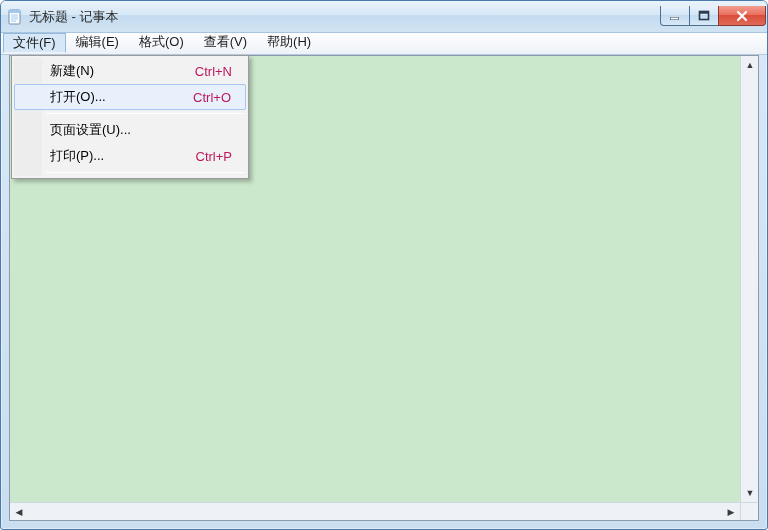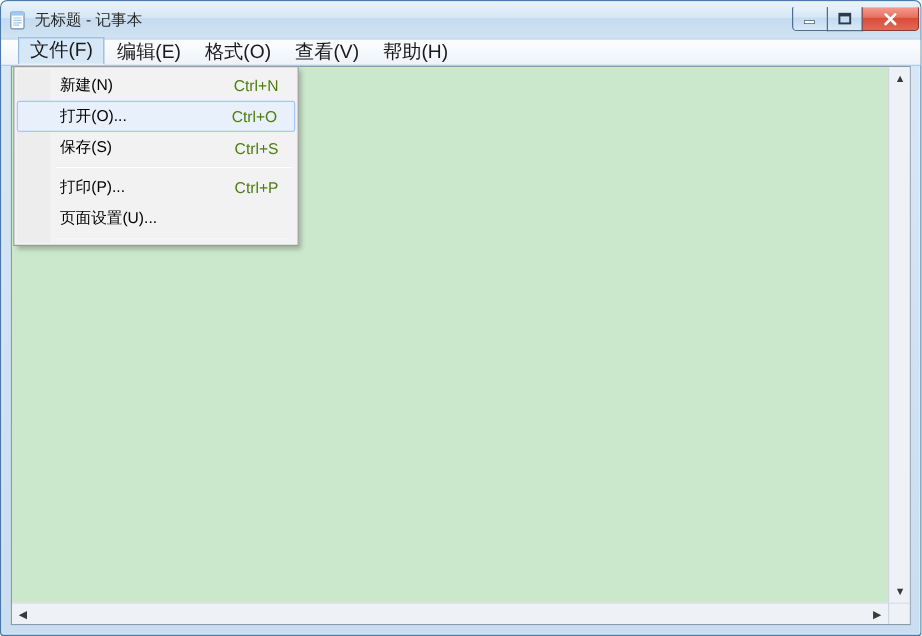--- a/index.html
+++ b/index.html
@@ -26,22 +26,22 @@
     .win-controls { display: flex; align-items: flex-start; margin-right: 1px; margin-top: -1px;}
     .win-btn { height: 20px; border: 1px solid #4f6f92; border-top: none; background: linear-gradient(to bottom,#e9f2fb 0%, #d4e6f6 45%, #c2daf0 46%, #d8e9f7 100%); display: flex; align-items: center; justify-content: center; cursor: default; margin-left: -1px;}
     .win-btn:first-child { border-bottom-left-radius: 4px;}
     .win-btn:last-child { border-bottom-right-radius: 4px;}
     .btn-min, .btn-max { width: 30px; }
     .btn-close-outer { width: 48px; background: linear-gradient(to bottom,#f19d91 0%, #e9705f 45%, #d94b38 46%, #e06a58 100%); border-color:#8c3a30;}
     .glyph { display:block; }
     .menu-bar {
       height: 22px; background: linear-gradient(to bottom,#fdfdfe,#eef3f9);
       border-bottom: 1px solid #b6c9dd;
-      display: flex; align-items: flex-end; padding-left: 14px;
-      font-size: 16px; color: #1a1a1a;
+      display: flex; align-items: flex-start; padding-left: 2px;
+      font-size: 13px; color: #1a1a1a;
     }
     .menu-item { padding: 0 10px; display: flex; align-items: center; cursor: default;}
     .menu-item.open { background: #d6e8f8; border: 1px solid #94b9dc; border-bottom: 1px solid #f2f2f2; padding: 0 9px; position: relative; z-index: 30;}
     .client {
       flex: 1; margin: 0 8px 8px 8px; position: relative;
       border: 1px solid #8a9bad;
       background: #fff;
       display: flex;
     }
     .text-area { flex:1; background: #cce8cc; position: relative;}
@@ -57,21 +57,21 @@
       width: 238px;
       background: #f2f2f2;
       border: 1px solid #9a9a9a;
       box-shadow: 3px 3px 4px rgba(0,0,0,0.25);
       z-index: 20;
       padding: 2px;
       font-size: 13px;
     }
     .dd-gutter { position:absolute; left:2px; top:2px; bottom:2px; width:28px; background:#ededed; border-right: none;}
     .dd-item { position:relative; height:26px; display:flex; align-items:center; padding-left: 36px; padding-right: 14px; cursor: default;}
-    .dd-item .shortcut { margin-left:auto; color:#4d7c0f;}
+    .dd-item .shortcut { margin-left:auto; color:#be185d;}
     .dd-item.hover { background:#e8f0fb; border:1px solid #a7c7ef; border-radius:2px; padding-left:35px; height:26px;}
     .dd-sep { height:1px; margin: 3px 2px 3px 32px; background:#d0d0d0; border-bottom:1px solid #ffffff;}
     .tri { font-size: 9px; color:#3a3a3a;}
   </style>
 </head>
 <body>
 
 <div class="window">
 
   <div class="title-bar">
@@ -155,29 +155,25 @@
   <div class="dropdown">
     <div class="dd-gutter"></div>
     <div class="dd-item">
       <span>新建(N)</span>
       <span class="shortcut">Ctrl+N</span>
     </div>
     <div class="dd-item hover">
       <span>打开(O)...</span>
       <span class="shortcut">Ctrl+O</span>
     </div>
+    <div class="dd-sep"></div>
     <div class="dd-item">
-      <span>保存(S)</span>
-      <span class="shortcut">Ctrl+S</span>
+      <span>页面设置(U)...</span>
+      <span class="shortcut"></span>
     </div>
-    <div class="dd-sep"></div>
     <div class="dd-item">
       <span>打印(P)...</span>
       <span class="shortcut">Ctrl+P</span>
-    </div>
-    <div class="dd-item">
-      <span>页面设置(U)...</span>
-      <span class="shortcut"></span>
     </div>
     <div class="dd-sep"></div>
   </div>
 
 </div>
 
 </body></html>

